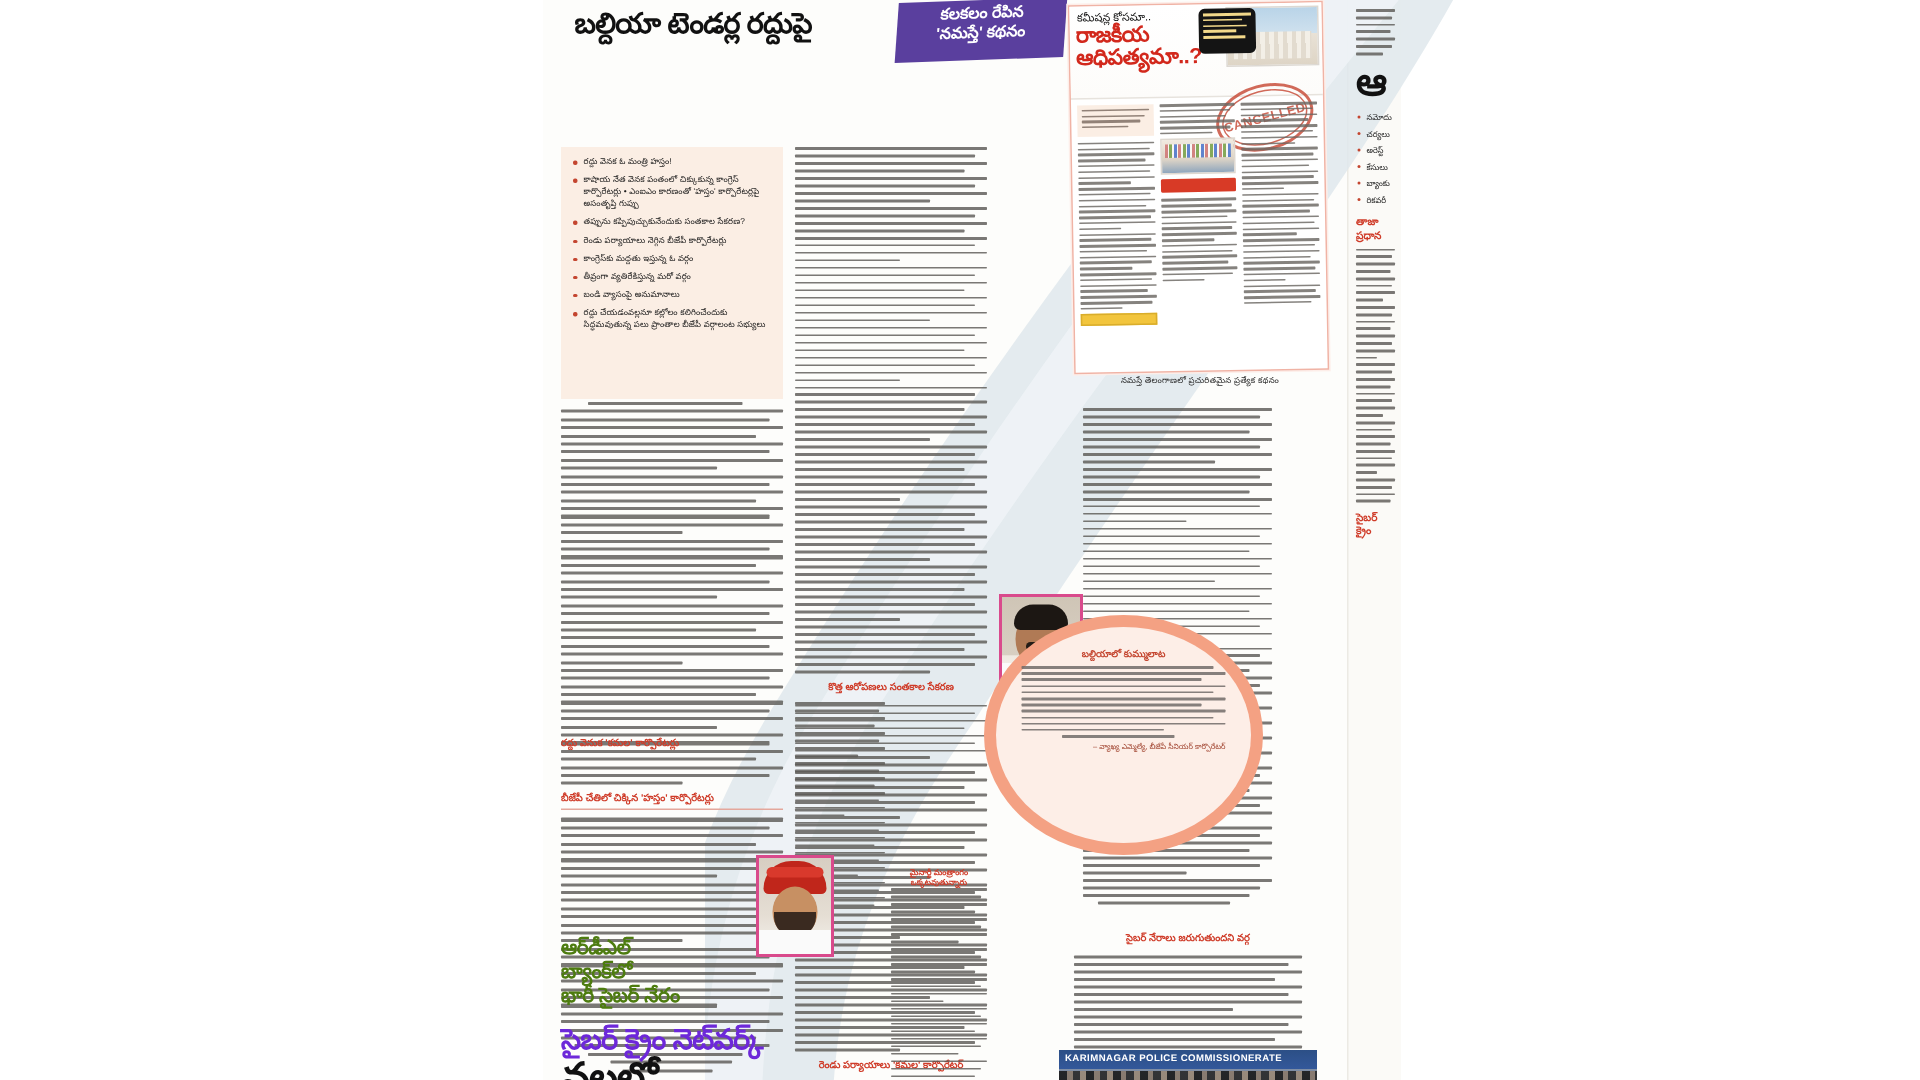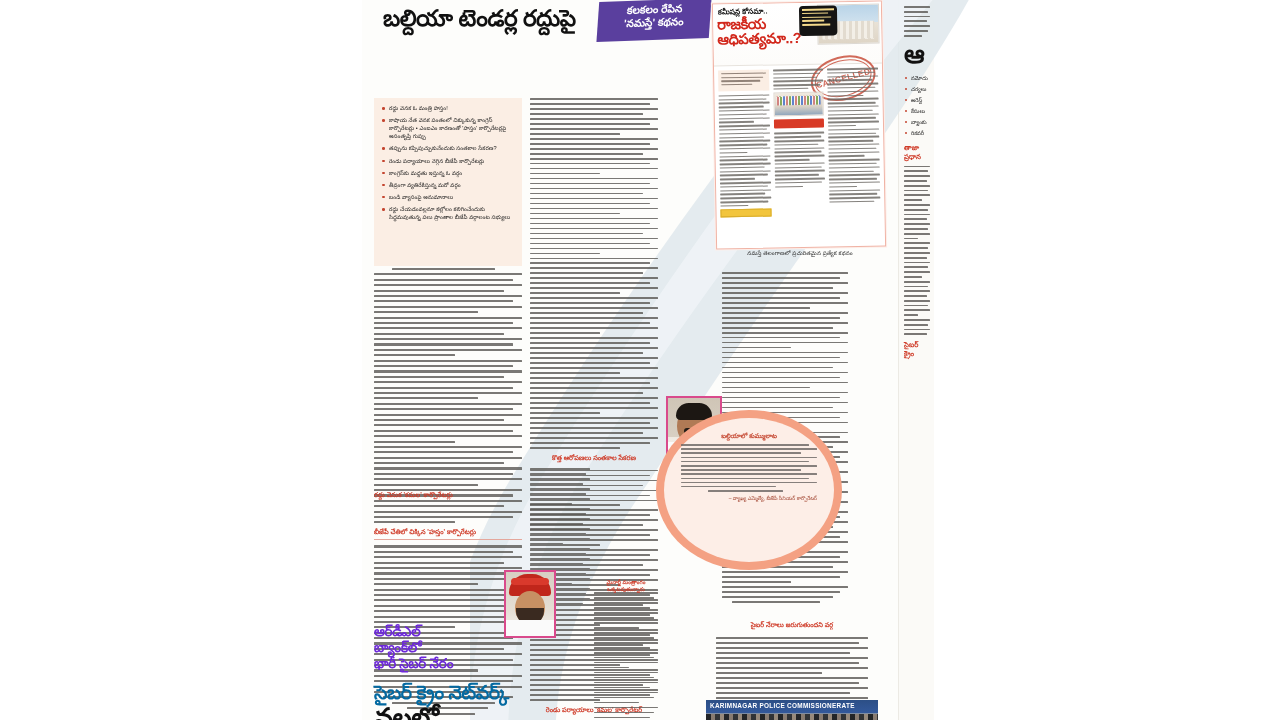--- a/index.html
+++ b/index.html
@@ -39,21 +39,21 @@
     left: 470px; top: -80px;
     width: 520px; height: 880px;
     pointer-events: none;
   }
 
   
   .kicker {
     position: absolute;
     left: 383px; top: 5px;
     width: 310px;
-    font-size: 23px;
+    font-size: 19px;
     font-weight: bold;
     letter-spacing: -0.5px;
     color: #111111;
     white-space: nowrap;
   }
   .badge {
     position: absolute;
     left: 598px; top: 0px;
     width: 112px; height: 40px;
     background: #5a3f9e;
@@ -146,21 +146,21 @@
     transform: rotate(-1deg);
   }
   .clip-head-wrap {
     position: relative;
     height: 62px;
     border-bottom: 1px solid #e7e3dd;
     background: linear-gradient(180deg,#ffffff 0%,#fdfcfa 100%);
   }
   .clip-kicker {
     position: absolute; left: 5px; top: 3px;
-    font-size: 7.4px; font-weight: bold; color: #111;
+    font-size: 7.4px; font-weight: normal; color: #111;
     white-space: nowrap;
   }
   .clip-head {
     position: absolute; left: 4px; top: 13px;
     width: 118px;
     font-size: 14.5px; font-weight: bold; color: #d2281c;
     line-height: 1.06; letter-spacing: -0.4px;
   }
   .clip-photo {
     position: absolute; right: 2px; top: 2px;
@@ -277,27 +277,27 @@
   .quote-oval-inner .tline { height: 1.6px; background: #6b6764; margin-bottom: 2.6px; }
   .quote-attrib {
     font-size: 5px; color: #9c3b26; text-align: right; margin-top: 3px;
     white-space: nowrap;
   }
 
   
   .teaser-red {
     position: absolute;
     left: 374px; top: 624px;
-    font-size: 13.5px; font-weight: bold; color: #6d28d9;
+    font-size: 13.5px; font-weight: bold; color: #4d7c0f;
     line-height: 1.18; letter-spacing: -0.3px;
   }
   .teaser-big {
     position: absolute;
     left: 374px; top: 682px;
-    font-size: 19px; font-weight: bold; color: #0369a1;
+    font-size: 19px; font-weight: bold; color: #6d28d9;
     letter-spacing: -0.4px; white-space: nowrap;
   }
   .teaser-big2 {
     position: absolute;
     left: 374px; top: 703px;
     font-size: 27px; font-weight: bold; color: #111;
     letter-spacing: -0.6px; white-space: nowrap;
   }
 
   

